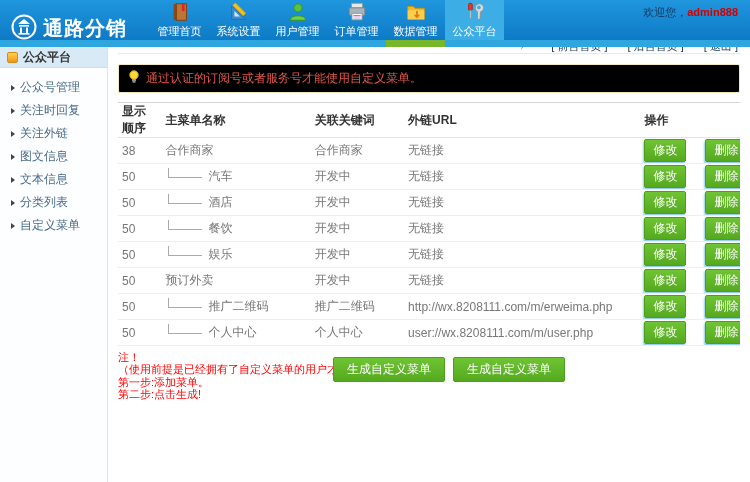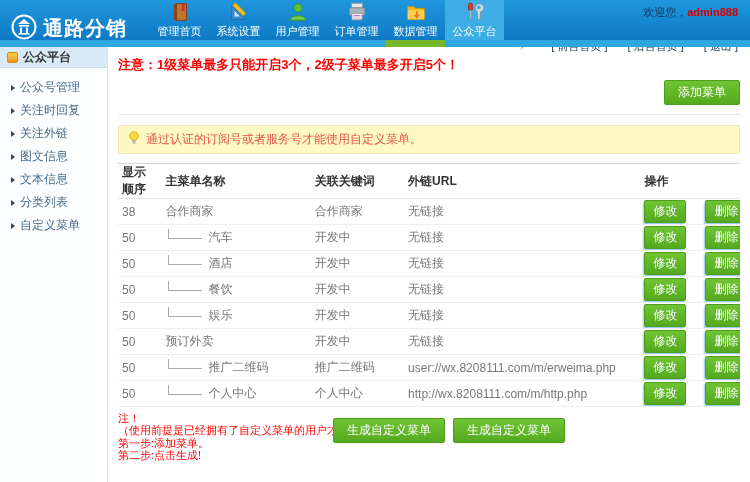--- a/index.html
+++ b/index.html
@@ -35,21 +35,21 @@
   
   .main { flex:1; padding:6px 10px 0; position:relative; }
   .warn { color:#f00; font-size:13px; font-weight:bold; padding:3px 0 5px; }
   .addrow { display:flex; justify-content:flex-end; padding:1px 0 9px; }
   .btn-green {
     background:linear-gradient(#6fc433,#55a91f); color:#fff;
     border:1px solid #4d9e1a; border-radius:2px; font-size:12px;
     padding:3px 13px; cursor:pointer; font-family:inherit;
   }
   .divider { border-top:1px solid #e9e9e9; height:0; }
-  .tip { margin:10px 0 9px; background:#fef9c3; border:1px solid #efe7b9; border-radius:2px; padding:5px 9px; color:#e2574c; display:flex; align-items:center; gap:6px; }
+  .tip { margin:10px 0 9px; background:#000000; border:1px solid #efe7b9; border-radius:2px; padding:5px 9px; color:#e2574c; display:flex; align-items:center; gap:6px; }
   table { width:100%; border-collapse:collapse; font-size:12px; table-layout:fixed; }
   thead th { text-align:left; font-weight:bold; color:#333; border-top:1px solid #d5d5d5; border-bottom:1px solid #e3e3e3; height:22px; padding:0 4px; }
   tbody td { color:#777; height:26px; padding:0 4px; border-bottom:1px solid #efefef; overflow:hidden; white-space:nowrap; }
   .c0{width:7%} .c1{width:24%} .c2{width:15%} .c3{width:38%} .c4{width:16%}
   .tree { display:inline-block; width:34px; height:10px; border-left:1px solid #aaa; border-bottom:1px solid #aaa; margin:0 7px 0 2px; vertical-align:middle; position:relative; top:-4px; }
   .btn-sm { padding:2px 8px; margin-right:19px; box-shadow:-1px 2px 2px rgba(125,195,235,.85); }
   
   .bottom { position:relative; padding-top:5px; height:80px; }
   .notes { color:#f00; font-size:11px; line-height:12.4px; width:345px; }
   .genbtns { position:absolute; left:215px; top:11px; display:flex; gap:8px; }
@@ -193,24 +193,20 @@
             <span>分类列表</span>
           </li>
         <li>
             <span class="blt"></span>
             <span>自定义菜单</span>
           </li>
       </ul>
     </aside>
 
     <main class="main">
-      <div class="warn">注意：1级菜单最多只能开启3个，2级子菜单最多开启5个！</div>
-      <div class="addrow">
-        <button class="btn-green">添加菜单</button>
-      </div>
       <div class="divider"></div>
 
       <div class="tip">
         <span>
           <svg width="12" height="14" viewBox="0 0 12 14">
             <circle cx="6" cy="5" r="4.2" fill="#ffd83d" stroke="#d8ae12" stroke-width="1"></circle>
             <rect x="4" y="9.2" width="4" height="1.6" fill="#b0b0b0"></rect>
             <rect x="4.5" y="11.2" width="3" height="1.4" fill="#b0b0b0"></rect>
           </svg>
         </span>
@@ -267,28 +263,28 @@
               <td class="c0">50</td>
               <td class="c1"><span>预订外卖</span></td>
               <td class="c2">开发中</td>
               <td class="c3">无链接</td>
               <td class="c4"><button class="btn-green btn-sm">修改</button><button class="btn-green btn-sm">删除</button></td>
             </tr>
             <tr>
               <td class="c0">50</td>
               <td class="c1"><span class="tree"></span><span>推广二维码</span></td>
               <td class="c2">推广二维码</td>
-              <td class="c3">user://wx.8208111.com/m/erweima.php</td>
+              <td class="c3">http://wx.8208111.com/m/erweima.php</td>
               <td class="c4"><button class="btn-green btn-sm">修改</button><button class="btn-green btn-sm">删除</button></td>
             </tr>
             <tr>
               <td class="c0">50</td>
               <td class="c1"><span class="tree"></span><span>个人中心</span></td>
               <td class="c2">个人中心</td>
-              <td class="c3">http://wx.8208111.com/m/http.php</td>
+              <td class="c3">user://wx.8208111.com/m/user.php</td>
               <td class="c4"><button class="btn-green btn-sm">修改</button><button class="btn-green btn-sm">删除</button></td>
             </tr>
           </tbody>
       </table>
 
       <div class="bottom">
         <div class="notes">
           <div>注！</div>
           <div>（使用前提是已经拥有了自定义菜单的用户才能够使用。）</div>
           <div>第一步:添加菜单。</div>

